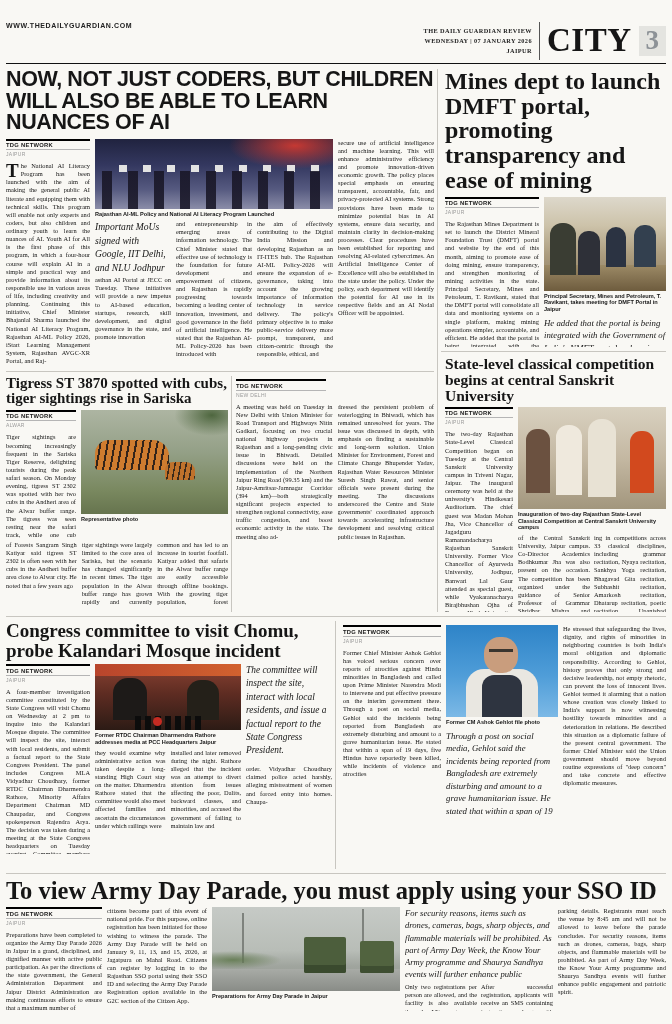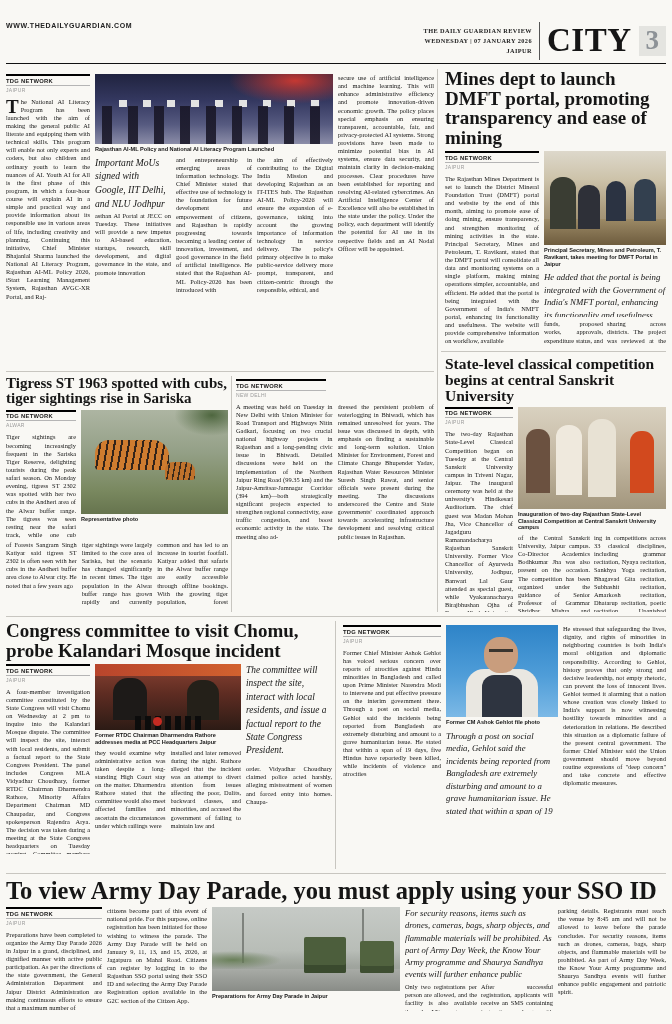--- a/index.html
+++ b/index.html
@@ -155,20 +155,21 @@
       <div class="m-vr"></div>
       <div class="m-city">CITY</div>
       <div class="m-num">3</div>
     </div>
   </header>
 
   <section class="upper">
     <div class="up-left">
 
       <article class="ai-art">
+        <h1 class="hl hl-sans" style="font-size:21.5px;">NOW, NOT JUST CODERS, BUT CHILDREN WILL ALSO BE ABLE TO LEARN NUANCES OF AI</h1>
         <div class="ai-content">
           <div class="ai-colA">
             <div class="byline">
               <div class="b1">TDG NETWORK</div>
               <div class="b2">JAIPUR</div>
             </div>
             <div class="bcol" style="height:206px;">
               <span class="dropcap">T</span><span>he National AI Literacy Program has been launched with the aim of making the general public AI literate and equipping them with technical skills. This program will enable not only experts and coders, but also children and ordinary youth to learn the nuances of AI. Youth AI for All is the first phase of this program, in which a four-hour course will explain AI in a simple and practical way and provide information about its responsible use in various areas of life, including creativity and planning. Continuing this initiative, Chief Minister Bhajanlal Sharma launched the National AI Literacy Program, Rajasthan AI-ML Policy 2026, iStart Learning Management System, Rajasthan AVGC-XR Portal, and Raj-</span>
             </div>
           </div>
@@ -189,21 +190,21 @@
             </div>
           </div>
           <div class="bcol ai-colE">secure use of artificial intelligence and machine learning. This will enhance administrative efficiency and promote innovation-driven economic growth. The policy places special emphasis on ensuring transparent, accountable, fair, and privacy-protected AI systems. Strong provisions have been made to minimize potential bias in AI systems, ensure data security, and maintain clarity in decision-making processes. Clear procedures have been established for reporting and resolving AI-related cybercrimes. An Artificial Intelligence Center of Excellence will also be established in the state under the policy. Under the policy, each department will identify the potential for AI use in its respective fields and an AI Nodal Officer will be appointed.</div>
         </div>
       </article>
 
       <div class="hrule"></div>
 
       <div class="tig-high">
         <article class="tig-art">
-          <h2 class="hl" style="font-size:15px;">Tigress ST 1963 spotted with cubs, tiger sightings rise in Sariska</h2>
+          <h2 class="hl" style="font-size:15px;">Tigress ST 3870 spotted with cubs, tiger sightings rise in Sariska</h2>
           <div class="tig-top">
             <div class="tig-colA">
               <div class="byline">
                 <div class="b1">TDG NETWORK</div>
                 <div class="b2">ALWAR</div>
               </div>
               <div class="bcol" style="height:106px;">Tiger sightings are becoming increasingly frequent in the Sariska Tiger Reserve, delighting tourists during the peak safari season. On Monday evening, tigress ST 2302 was spotted with her two cubs in the Andheri area of the Alwar buffer range. The tigress was seen resting near the safari track, while one cub wandered along the track for nearly ten minutes, offering visitors a rare wildlife experience that many captured on camera. Sariska Chief Conservator</div>
             </div>
             <div class="tig-ph-wrap">
               <div class="photo ph-tig">
@@ -232,21 +233,21 @@
           </div>
         </article>
       </div>
     </div>
 
     <div class="vr"></div>
 
     <div class="up-right">
 
       <article class="mines-art">
-        <h2 class="hl" style="font-size:19px;">Mines dept to launch DMFT portal, promoting transparency and ease of mining</h2>
+        <h2 class="hl" style="font-size:24px;">Mines dept to launch DMFT portal, promoting transparency and ease of mining</h2>
         <div class="mines-content">
           <div class="mines-colA">
             <div class="byline">
               <div class="b1">TDG NETWORK</div>
               <div class="b2">JAIPUR</div>
             </div>
             <div class="bcol" style="height:176px;">The Rajasthan Mines Department is set to launch the District Mineral Foundation Trust (DMFT) portal and website by the end of this month, aiming to promote ease of doing mining, ensure transparency, and strengthen monitoring of mining activities in the state. Principal Secretary, Mines and Petroleum, T. Ravikant, stated that the DMFT portal will consolidate all data and monitoring systems on a single platform, making mining operations simpler, accountable, and efficient. He added that the portal is being integrated with the Government of India's NMFT portal, enhancing its functionality and usefulness. The website will provide comprehensive information on workflow, available</div>
           </div>
           <div class="mines-rt">
             <div class="photo ph-mines">

